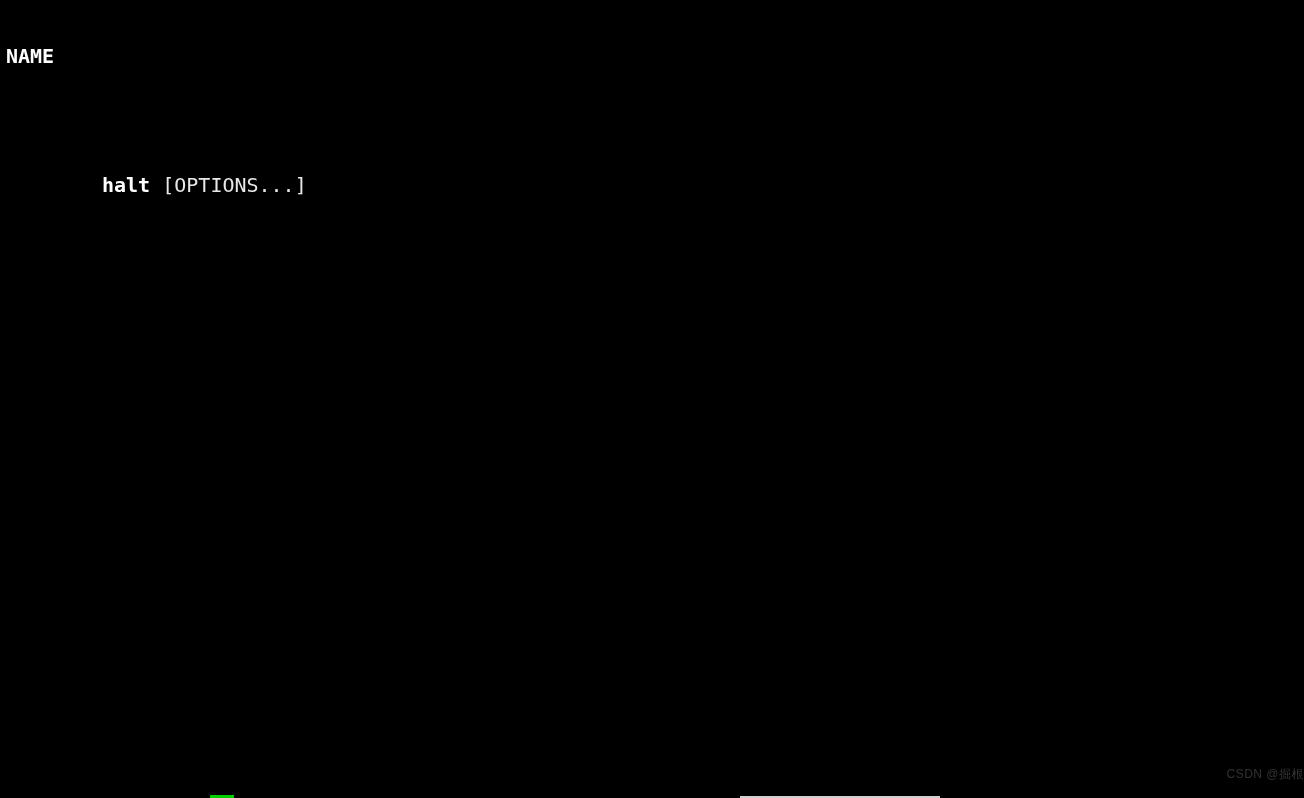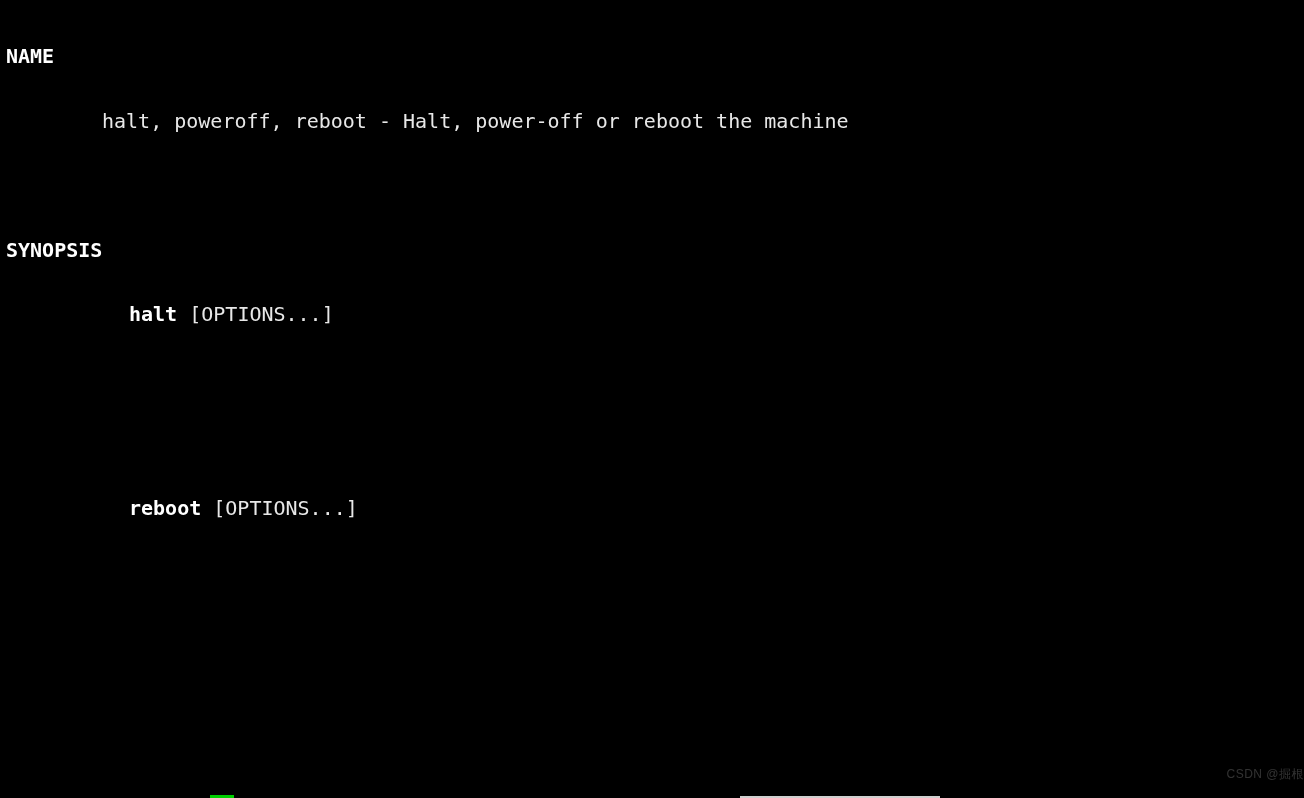--- a/index.html
+++ b/index.html
@@ -20,21 +20,20 @@
     white-space: pre;
   }
   .section-heading {
     font-weight: bold;
     color: #ffffff;
     margin-top: 40px;
   }
   .bold {
     font-weight: bold;
     color: #ffffff;
-    margin-left: 27px;
   }
   .indent1 { padding-left: 96px; display: inline; }
   .line { display: block; height: 32.5px; }
   .watermark {
     position: absolute;
     right: 0;
     bottom: 14px;
     font-size: 12px;
     color: rgba(200,200,200,0.25);
     font-family: sans-serif;
@@ -63,27 +62,24 @@
     width: 200px;
     height: 2px;
     background: #cfcfcf;
   }
 </style>
 </head>
 <body>
 
 <div class="page">
 <span class="line"><span class="section-heading">NAME</span></span>
-<span class="line"><span class="indent1">halt, poweroff, reboot - Halt, power-off or reboot the machine</span></span>
 <span class="line"></span>
-<span class="line"><span class="section-heading">SYNOPSIS</span></span>
 <span class="line"><span class="indent1"><span class="bold">halt</span><span> [OPTIONS...]</span></span></span>
 <span class="line"></span>
 <span class="line"></span>
-<span class="line"><span class="indent1"><span class="bold">reboot</span><span> [OPTIONS...]</span></span></span>
 <span class="line"></span>
 
 
 
 
 
 
 
 
 

